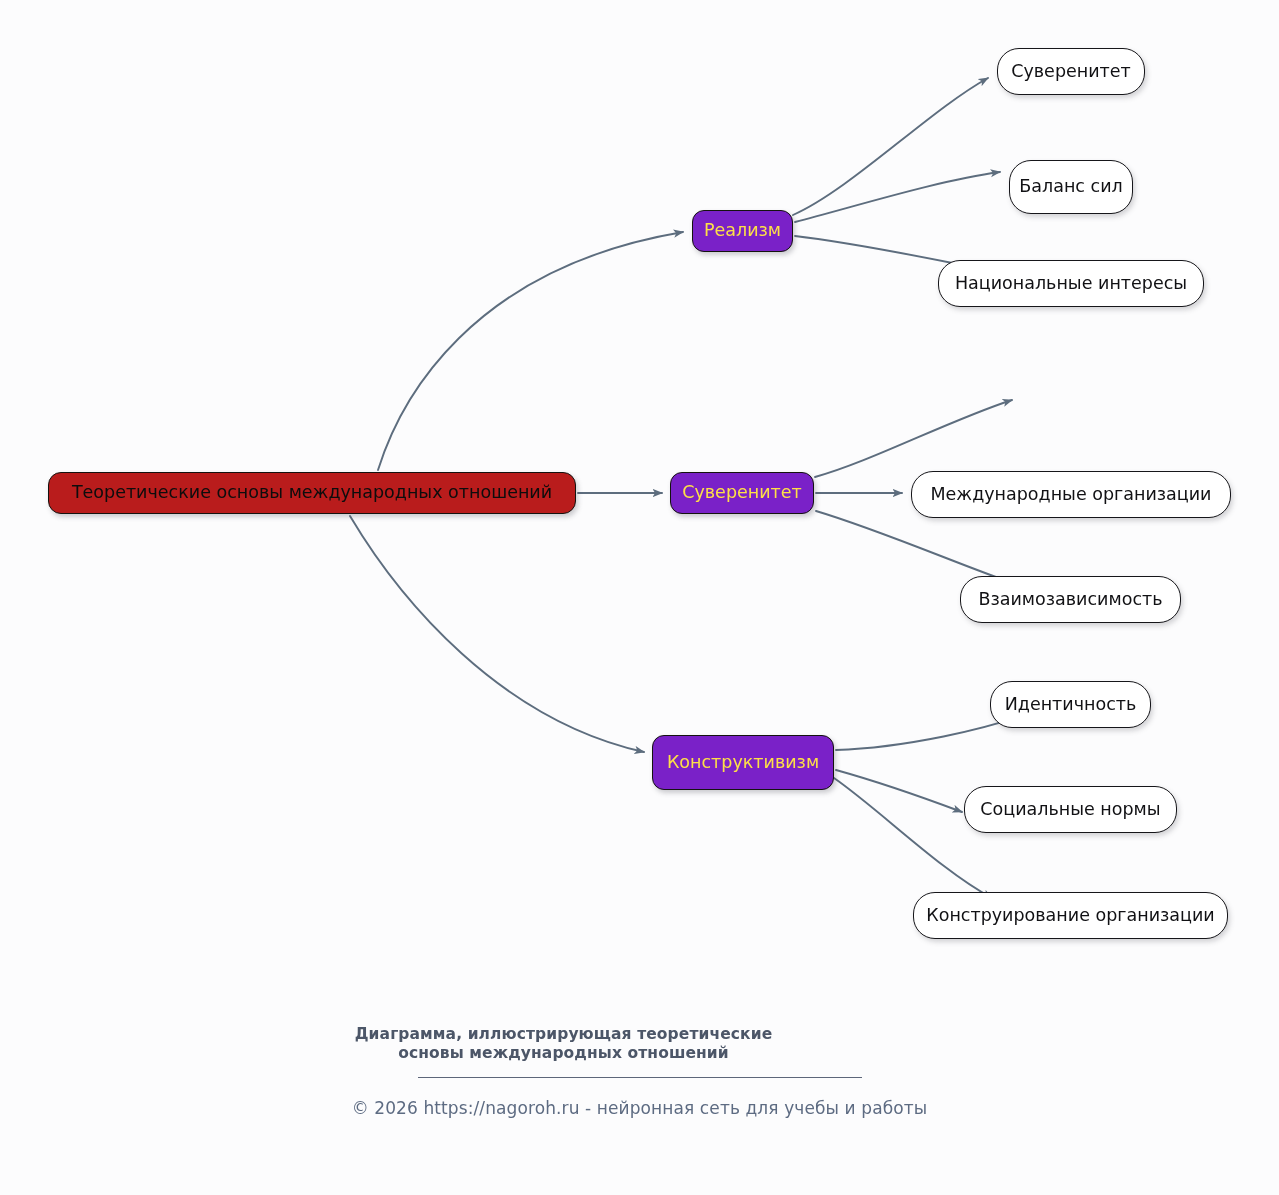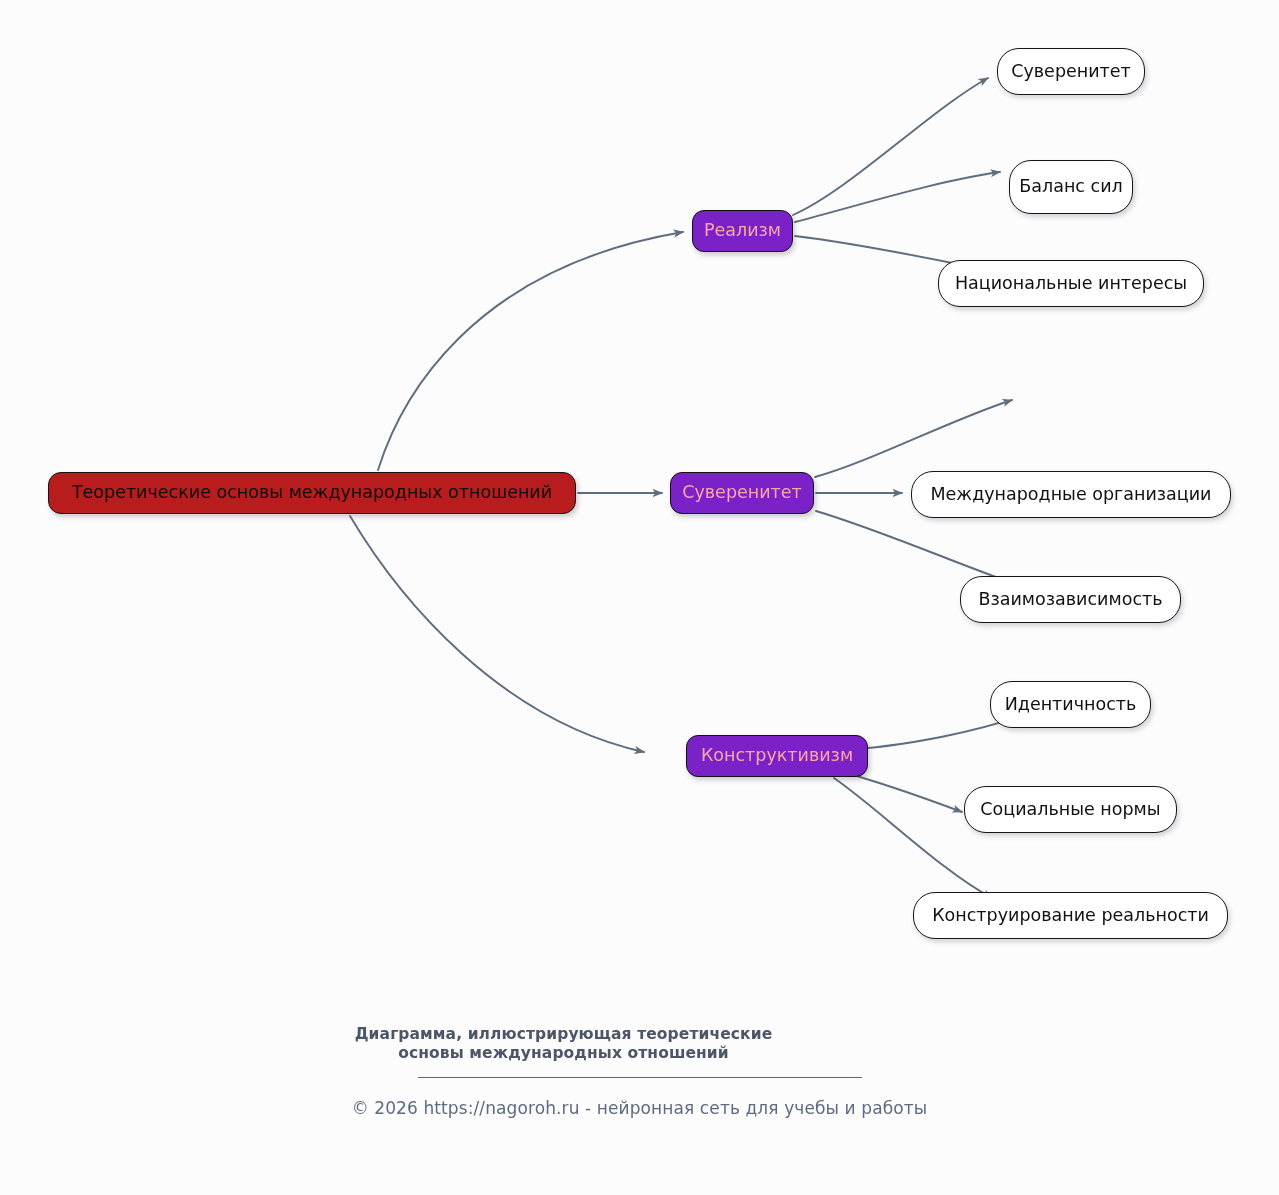--- a/index.html
+++ b/index.html
@@ -46,21 +46,21 @@
     border: 1.6px solid #14120f;
     border-radius: 13px;
     color: #0d0d0d;
     font-size: 17.5px;
     box-shadow: 2px 3px 5px rgba(80,80,90,0.28);
   }
   .node-branch {
     background: #7a21c8;
     border: 1.6px solid #14120f;
     border-radius: 12px;
-    color: #fca5a5;
+    color: #fde047;
     font-size: 17.5px;
     box-shadow: 2px 3px 5px rgba(80,80,90,0.28);
   }
   .node-leaf {
     background: #ffffff;
     border: 1.5px solid #16161a;
     border-radius: 22px;
     color: #111114;
     font-size: 17.5px;
     box-shadow: 2px 3px 5px rgba(90,90,100,0.25);
@@ -134,21 +134,21 @@
   </div>
 
   <div class="node node-branch" style="left:692px; top:210px; width:101px; height:42px;">
     <span>Реализм</span>
   </div>
 
   <div class="node node-branch" style="left:670px; top:472px; width:144px; height:42px;">
     <span>Суверенитет</span>
   </div>
 
-  <div class="node node-branch" style="left:686px; top:735px; width:182px; height:42px;">
+  <div class="node node-branch" style="left:652px; top:735px; width:182px; height:55px;">
     <span>Конструктивизм</span>
   </div>
 
   <div class="node node-leaf" style="left:997px; top:48px; width:148px; height:47px;">
     <span>Суверенитет</span>
   </div>
 
   <div class="node node-leaf" style="left:1009px; top:154px; width:124px; height:54px;margin-top:6px;">
     <span>Баланс сил</span>
   </div>
@@ -168,21 +168,21 @@
 
   <div class="node node-leaf" style="left:990px; top:681px; width:161px; height:47px;">
     <span>Идентичность</span>
   </div>
 
   <div class="node node-leaf" style="left:964px; top:786px; width:213px; height:47px;">
     <span>Социальные нормы</span>
   </div>
 
   <div class="node node-leaf" style="left:913px; top:892px; width:315px; height:47px;">
-    <span>Конструирование реальности</span>
+    <span>Конструирование организации</span>
   </div>
 
   <div class="caption caption-line1">Диаграмма, иллюстрирующая теоретические</div>
   <div class="caption caption-line2">основы международных отношений</div>
 
   <div class="divider"></div>
 
   <div class="footer">© 2026 https://nagoroh.ru - нейронная сеть для учебы и работы</div>
 
 </div>

